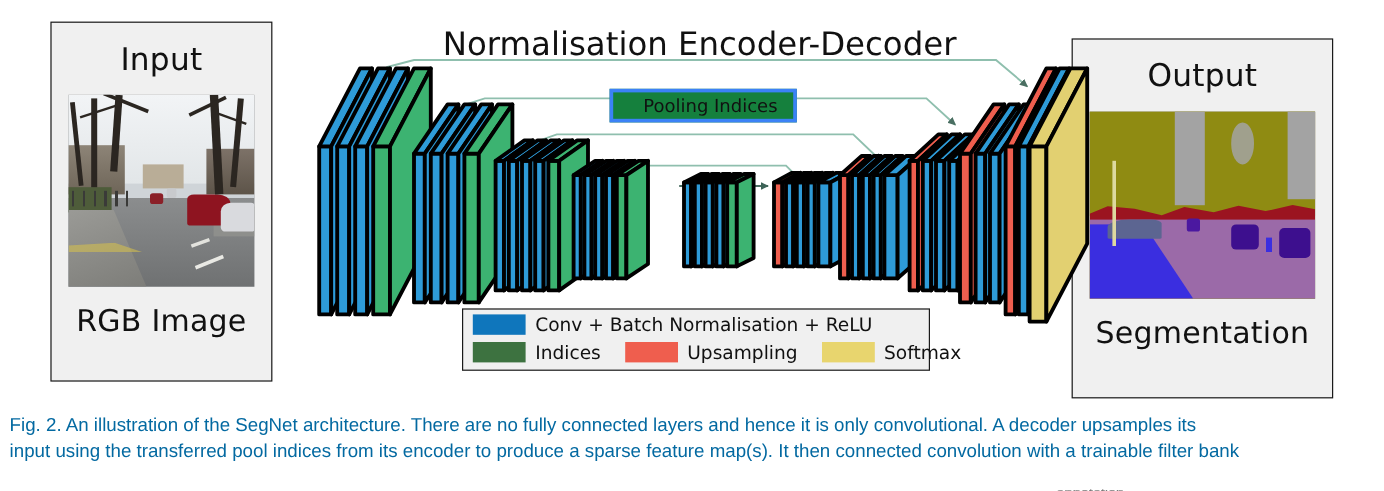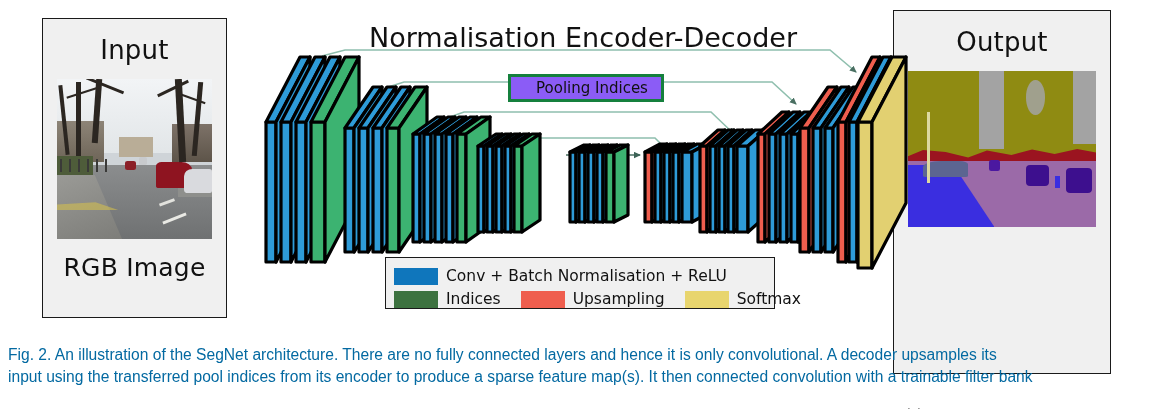--- a/index.html
+++ b/index.html
@@ -93,34 +93,34 @@
   .sg-sign{position:absolute;left:78%;top:67%;width:3%;height:8%;background:#3a2ee0;}
 
   .net-title{
     position:absolute;left:368px;top:24px;width:430px;
     text-align:center;font-size:27px;color:#111;line-height:1;
   }
 
   
   .pi-box{
     position:absolute;left:508px;top:74px;width:156px;height:28px;
-    border:3px solid #15803d;background:#8b5cf6;
+    border:3px solid #3b82f6;background:#15803d;
     display:flex;align-items:center;justify-content:center;
     box-sizing:border-box;
     padding-left:12px;
   }
   .pi-box span{font-size:15px;color:#111;}
 
   
   .legend{
     position:absolute;left:385px;top:257px;width:390px;height:52px;
     background:#f0f0f0;border:1px solid #1a1a1a;box-sizing:border-box;
     padding:4px 0 0 0;
   }
-  .leg-row{display:flex;align-items:flex-end;height:23px;padding-left:8px;}
+  .leg-row{display:flex;align-items:flex-start;height:23px;padding-left:8px;}
   .sw{width:44px;height:17px;display:inline-block;flex:none;}
   .leg-txt{font-size:15.5px;color:#111;margin-left:8px;white-space:nowrap;}
   .leg-gap{width:20px;flex:none;}
 
   
   .caption{
     position:absolute;left:8px;top:344px;width:1140px;
     font-size:15.6px;line-height:21.5px;color:#0369a1;
     font-family:"Liberation Sans", sans-serif;
     text-align:justify;
@@ -173,39 +173,40 @@
         <div class="ph-tree" style="right:8%;top:2%;width:5px;height:46%;transform:rotate(5deg);"></div>
         <div class="ph-tree" style="left:18%;top:3%;width:26%;height:3px;transform:rotate(22deg);"></div>
         <div class="ph-tree" style="right:14%;top:5%;width:22%;height:3px;transform:rotate(-26deg);"></div>
         <div class="ph-tree" style="left:6%;top:8%;width:20%;height:2px;transform:rotate(-18deg);"></div>
         <div class="ph-tree" style="right:4%;top:12%;width:16%;height:2px;transform:rotate(20deg);"></div>
       </div>
     </div>
     <div class="panel-caption">RGB Image</div>
   </div>
 
-  <div class="panel" style="left:893px;top:10px;width:218px;height:364px;">
+  <div class="panel" style="left:893px;top:32px;width:218px;height:300px;">
     <div class="panel-title">Output</div>
     <div class="thumb" style="width:188px;height:156px;margin-top:16px;">
       <div class="seg">
         <div class="sg-tree"></div>
         <div class="sg-sky1"></div>
         <div class="sg-sky2"></div>
         <div class="sg-sky3"></div>
         <div class="sg-bldg"></div>
         <div class="sg-road"></div>
         <div class="sg-pave"></div>
         <div class="sg-fence"></div>
         <div class="sg-pole"></div>
         <div class="sg-car1"></div>
         <div class="sg-car2"></div>
         <div class="sg-car3"></div>
         <div class="sg-sign"></div>
       </div>
     </div>
+    <div class="panel-caption">Segmentation</div>
   </div>
 
   <div class="net-title">Normalisation Encoder-Decoder</div>
 
   <svg style="position:absolute;left:0;top:0;width:1153px;height:340px;">
     <defs>
       <marker id="ah" markerWidth="7" markerHeight="7" refX="6" refY="3.2" orient="auto" markerUnits="userSpaceOnUse">
         <path d="M0,0 L7,3.2 L0,6.4 z" fill="#4a6f62"></path>
       </marker>
       <marker id="ah2" markerWidth="7" markerHeight="7" refX="6" refY="3.2" orient="auto" markerUnits="userSpaceOnUse">

